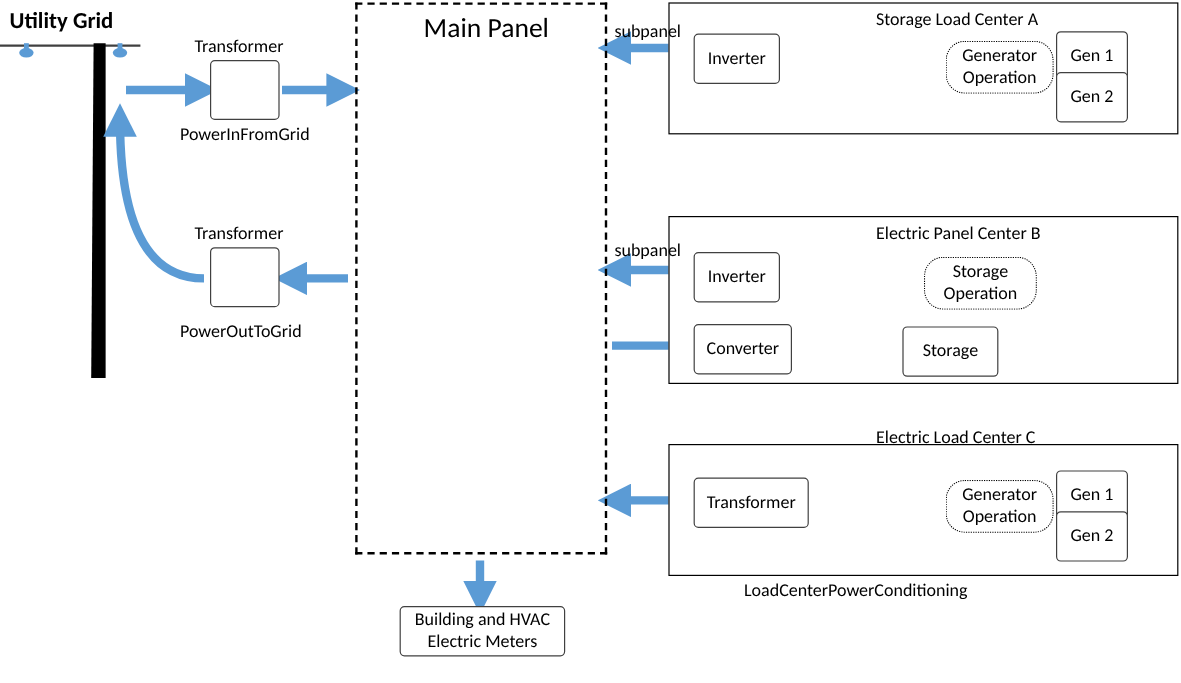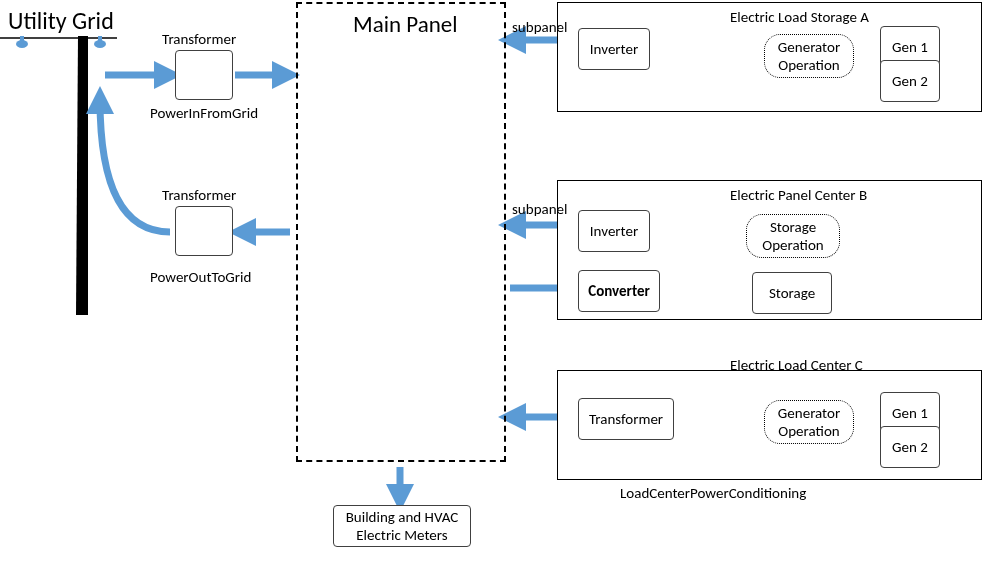--- a/index.html
+++ b/index.html
@@ -29,41 +29,42 @@
   .dotbox {
     position: absolute;
     border: 1px dotted #000;
     border-radius: 16px;
     display: flex;
     align-items: center;
     justify-content: center;
     text-align: center;
     box-sizing: border-box;
     padding: 2px 6px;
+    margin-left: 24px;
   }
   .panel {
     position: absolute;
     border: 1px solid #000;
     background: #fff;
     box-sizing: border-box;
   }
   .dashed {
     position: absolute;
     border: 2px dashed #000;
     background: transparent;
     box-sizing: border-box;
   }
   svg.arrows { position: absolute; left: 0; top: 0; width: 984px; height: 569px; pointer-events: none; }
   .arrow-stroke { stroke: #5B9BD5; stroke-width: 7; fill: none; }
   .arrow-head  { fill: #5B9BD5; }
 </style>
 </head>
 <body>
 
-<div class="label" style="left:8px; top:6px; font-size:24px;">Utility Grid</div>
+<div class="label" style="left:8px; top:6px; font-size:19px;font-weight:bold;">Utility Grid</div>
 
 <svg class="arrows">
 
   <line x1="0" y1="38" x2="117" y2="38" stroke="#404040" stroke-width="2"></line>
 
   <ellipse cx="22" cy="44" rx="6" ry="4" fill="#5B9BD5"></ellipse>
   <ellipse cx="100" cy="44" rx="6" ry="4" fill="#5B9BD5"></ellipse>
   <rect x="20" y="36" width="4" height="6" fill="#5B9BD5"></rect>
   <rect x="98" y="36" width="4" height="6" fill="#5B9BD5"></rect>
 
@@ -102,33 +103,33 @@
 <div class="box" style="left:175px; top:206px; width:58px; height:50px;"></div>
 <div class="label" style="left:150px; top:268px;">PowerOutToGrid</div>
 
 <div class="dashed" style="left:296px; top:2px; width:210px; height:460px;"></div>
 <div class="label" style="left:353px; top:10px; font-size:23px;">Main Panel</div>
 
 <div class="box" style="left:333px; top:505px; width:138px; height:37px; white-space:pre-line;">Building and HVAC
 Electric Meters</div>
 
 <div class="panel" style="left:557px; top:2px; width:425px; height:110px;"></div>
-<div class="label" style="left:730px; top:8px;">Electric Load Storage A</div>
+<div class="label" style="left:730px; top:8px;">Storage Load Center A</div>
 <div class="label" style="left:512px; top:18px;">subpanel</div>
 <div class="box" style="left:578px; top:28px; width:72px; height:38px;">Inverter</div>
 <div class="dotbox" style="left:764px; top:34px; width:90px; height:44px; white-space:pre-line;">Generator
 Operation</div>
 <div class="box" style="left:880px; top:26px; width:60px; height:28px;">Gen 1</div>
 <div class="box" style="left:880px; top:60px; width:60px; height:28px;">Gen 2</div>
 
 <div class="panel" style="left:557px; top:180px; width:425px; height:140px;"></div>
 <div class="label" style="left:730px; top:186px;">Electric Panel Center B</div>
 <div class="label" style="left:512px; top:200px;">subpanel</div>
 <div class="box" style="left:578px; top:210px; width:72px; height:38px;">Inverter</div>
-<div class="box" style="left:578px; top:270px; width:82px; height:26px;font-weight:bold;">Converter</div>
+<div class="box" style="left:578px; top:270px; width:82px; height:26px;">Converter</div>
 <div class="dotbox" style="left:746px; top:214px; width:94px; height:44px; white-space:pre-line;">Storage
 Operation</div>
 <div class="box" style="left:752px; top:272px; width:80px; height:30px;">Storage</div>
 
 <div class="panel" style="left:557px; top:370px; width:425px; height:110px;"></div>
 <div class="label" style="left:730px; top:356px;">Electric Load Center C</div>
 <div class="box" style="left:578px; top:398px; width:96px; height:38px;">Transformer</div>
 <div class="dotbox" style="left:764px; top:400px; width:90px; height:44px; white-space:pre-line;">Generator
 Operation</div>
 <div class="box" style="left:880px; top:392px; width:60px; height:28px;">Gen 1</div>

